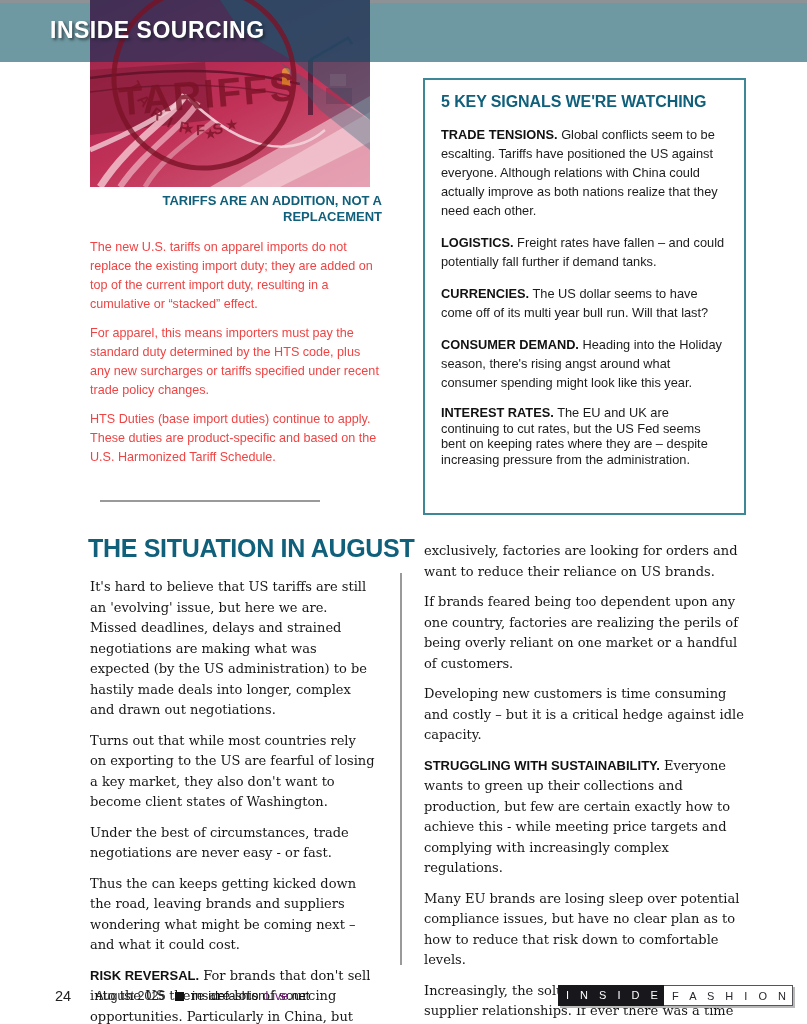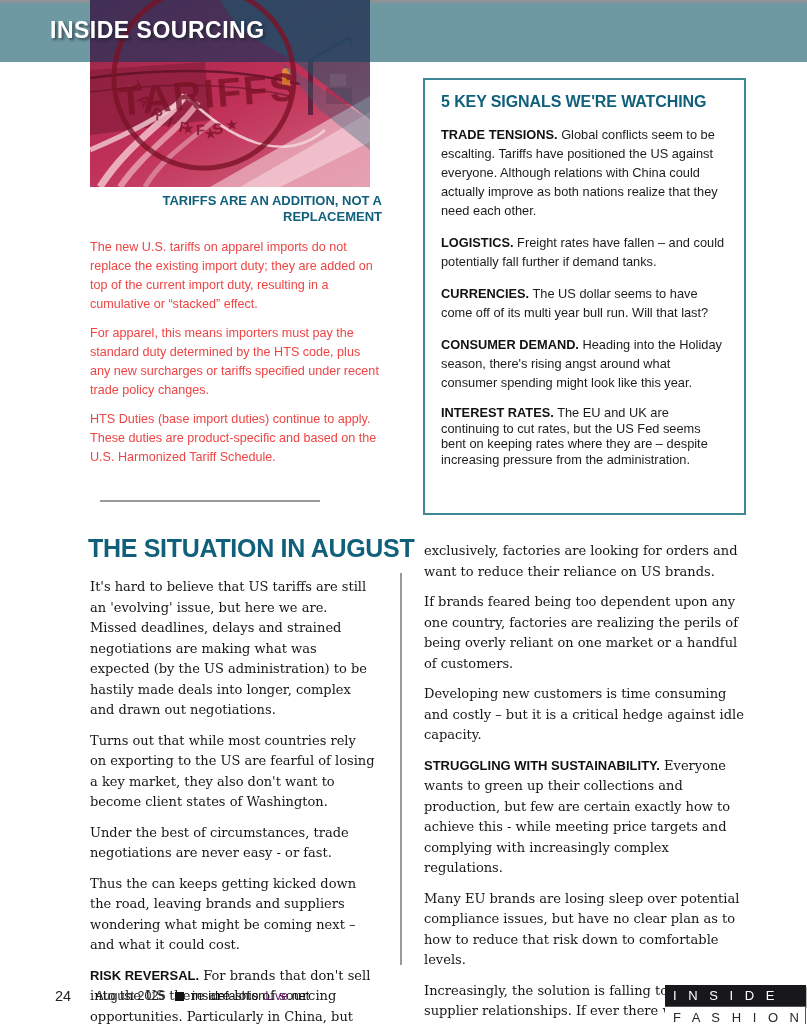--- a/index.html
+++ b/index.html
@@ -71,24 +71,23 @@
   .footer-left {
     position: absolute; left: 55px; top: 986px; height: 20px;
     display: flex; align-items: center; font-size: 12.5px; color: #222;
   }
   .footer-page { font-size: 14.5px; margin-right: 24px; color: #222; }
   .footer-date { margin-right: 10px; }
   .footer-bullet { width: 9px; height: 9px; background: #111; display: inline-block; margin-right: 8px; }
   .footer-site { color: #111; }
   .footer-site .live { color: #701a75; }
   .logo {
-    position: absolute; right: 1px; top: 985px; height: 21px;
-    display: flex; font-size: 13px; letter-spacing: 4px; font-weight: normal;
+    position: absolute; right: 14px; top: 985px; height: 21px;
+    display: flex; font-size: 11px; letter-spacing: 4px; font-weight: normal;
     box-shadow: 2px 2px 0 #b9b9b9;
-    flex-direction: column;
   }
   .logo-inside {
     background: #17171c; color: #fff; padding: 3px 2px 3px 8px; line-height: 15px;
   }
   .logo-fashion {
     background: #fff; color: #26262c; padding: 3px 2px 3px 8px; line-height: 15px;
     border: 1px solid #55555c; border-left: none;
   }
 </style>
 </head>

